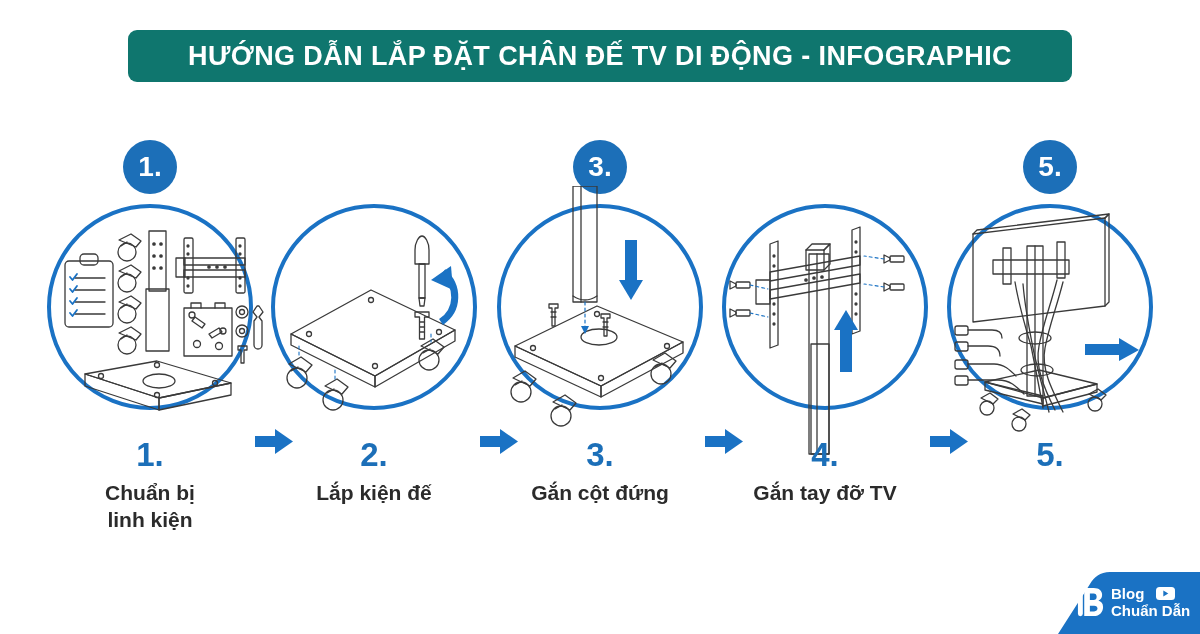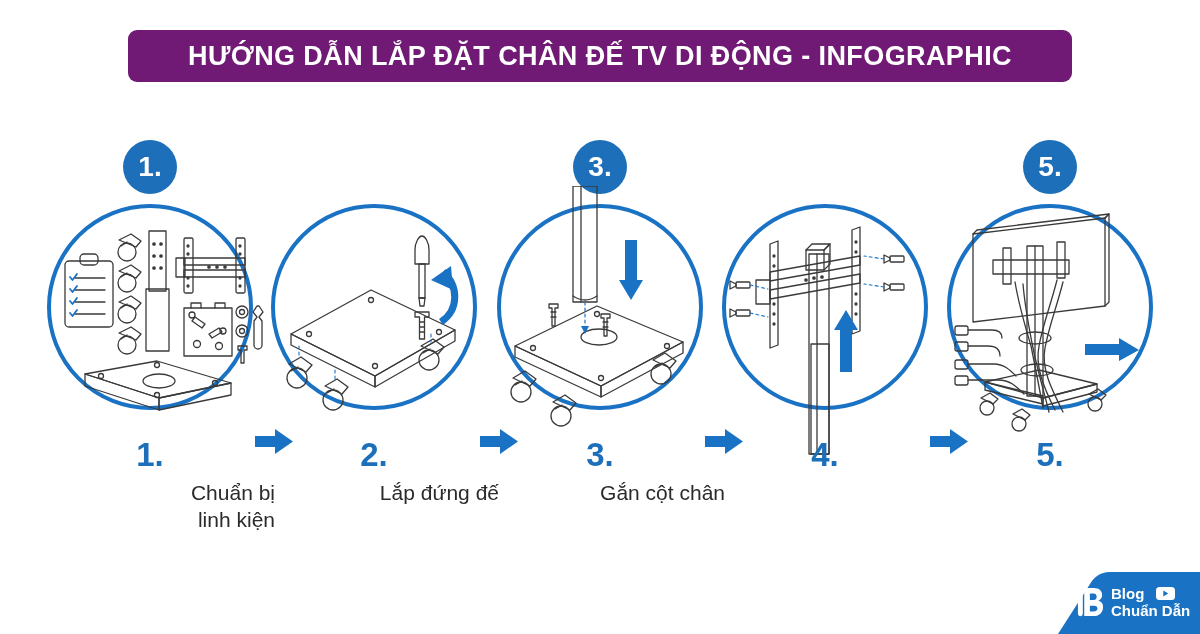--- a/index.html
+++ b/index.html
@@ -8,21 +8,21 @@
     background:#ffffff;
     font-family:"Liberation Sans","DejaVu Sans",sans-serif;
     overflow:hidden;
     position:relative;
   }
   #root{position:relative;width:1200px;height:634px;background:#fff;}
 
   
   .title-banner{
     position:absolute;left:128px;top:30px;width:944px;height:52px;
-    background:#701a75;border-radius:9px;
+    background:#0f766e;border-radius:9px;
     display:flex;align-items:center;justify-content:center;
   }
   .title-banner .title-text{
     color:#ffffff;font-size:27px;font-weight:bold;letter-spacing:.4px;
     white-space:nowrap;line-height:1;
   }
 
   
   .steps{position:absolute;left:0;top:120px;width:1200px;height:340px;}
   .step{position:absolute;top:0;width:224px;height:340px;}
@@ -62,23 +62,22 @@
   .cap-1{left:25px;}
   .cap-2{left:249px;}
   .cap-3{left:475px;}
   .cap-4{left:700px;}
   .cap-5{left:925px;}
   .cap-num{
     color:#1c6fb8;font-size:33px;font-weight:bold;line-height:1.05;
     margin-bottom:6px;
   }
   .cap-text{
-    color:#2b2b2b;font-size:21px;font-weight:normal;line-height:1.3;
+    color:#2b2b2b;font-size:21px;font-weight:bold;line-height:1.3;
     white-space:pre-line;
-    text-align:right;
   }
 
   
   .brand{
     position:absolute;right:0;bottom:0;width:172px;height:62px;
   }
   .brand .brand-shape{position:absolute;inset:0;}
   .brand-content{
     position:absolute;left:44px;top:12px;
     display:flex;align-items:center;gap:7px;
@@ -475,28 +474,29 @@
   </div>
 
   <div class="captions">
     <div class="caption cap-1">
       <div class="cap-num">1.</div>
       <div class="cap-text">Chuẩn bị
 linh kiện</div>
     </div>
     <div class="caption cap-2">
       <div class="cap-num">2.</div>
-      <div class="cap-text">Lắp đứng đế</div>
+      <div class="cap-text">Lắp kiện đế</div>
     </div>
     <div class="caption cap-3">
       <div class="cap-num">3.</div>
-      <div class="cap-text">Gắn cột chân</div>
+      <div class="cap-text">Gắn cột đứng</div>
     </div>
     <div class="caption cap-4">
       <div class="cap-num">4.</div>
+      <div class="cap-text">Gắn tay đỡ TV</div>
     </div>
     <div class="caption cap-5">
       <div class="cap-num">5.</div>
     </div>
   </div>
 
   <div class="brand">
     <svg class="brand-shape" width="172" height="62" viewBox="0 0 172 62">
       <path d="M44 62 C44 62 30 62 30 62 L62 12 C66 5 72 0 82 0 L172 0 L172 62 Z" fill="#1a72c4"></path>
     </svg>

